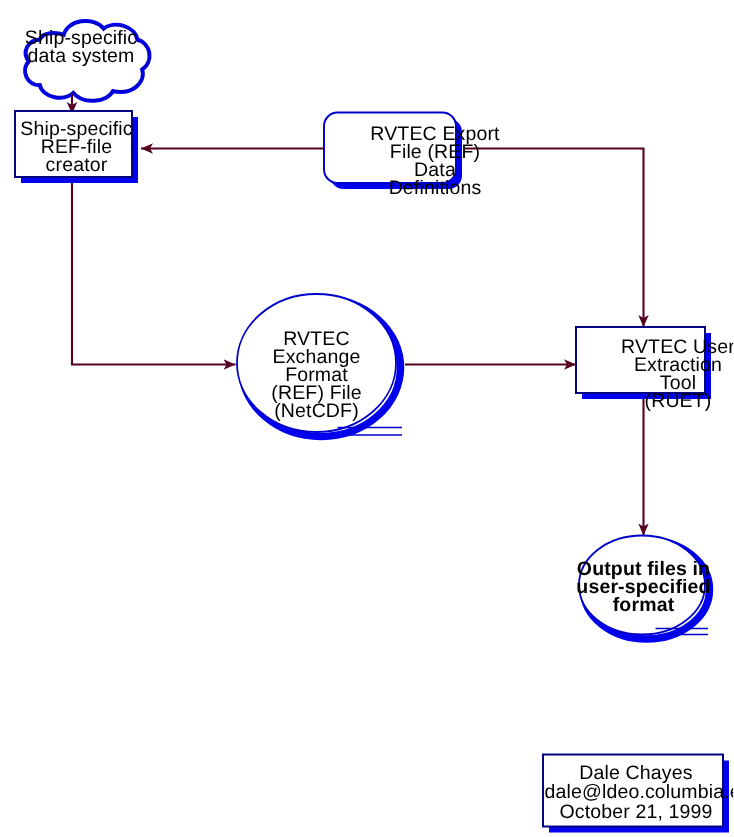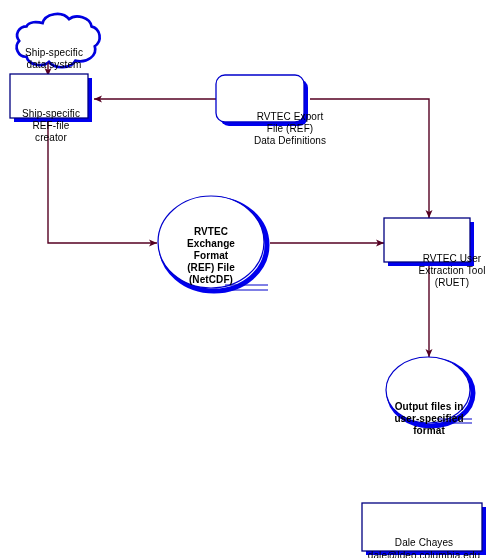--- a/index.html
+++ b/index.html
@@ -22,38 +22,37 @@
     left: 0;
     top: 0;
     width: 489px;
     height: 558px;
   }
   .node-label {
     position: absolute;
     text-align: center;
     color: #000000;
     font-family: "Liberation Sans", sans-serif;
-    font-size: 10px;
+    font-size: 13px;
     line-height: 12px;
     letter-spacing: 0.1px;
     white-space: pre-line;
     pointer-events: none;
-    margin-top: 28px;
   }
 
   
   #cloud-label      { left: 6px;   top: 19px;  width: 96px; }
 
   
   #ship-ref-label   { left: 12px;  top: 80px;  width: 78px; }
   #export-label     { left: 218px; top: 83px;  width: 88px; padding-left: 28px; }
   #ruet-label       { left: 409px; top: 225px; width: 86px; }
 
   
-  #exchange-label   { left: 163px; top: 198px; width: 96px; font-weight: bold; }
+  #exchange-label   { left: 163px; top: 220px; width: 96px; }
   #output-label     { left: 383px; top: 373px; width: 92px; font-weight: bold; }
 
   
   #signature-label  { left: 363px; top: 508px; width: 122px; line-height: 13px; }
 </style>
 </head>
 <body>
 
 <div id="canvas">
 

